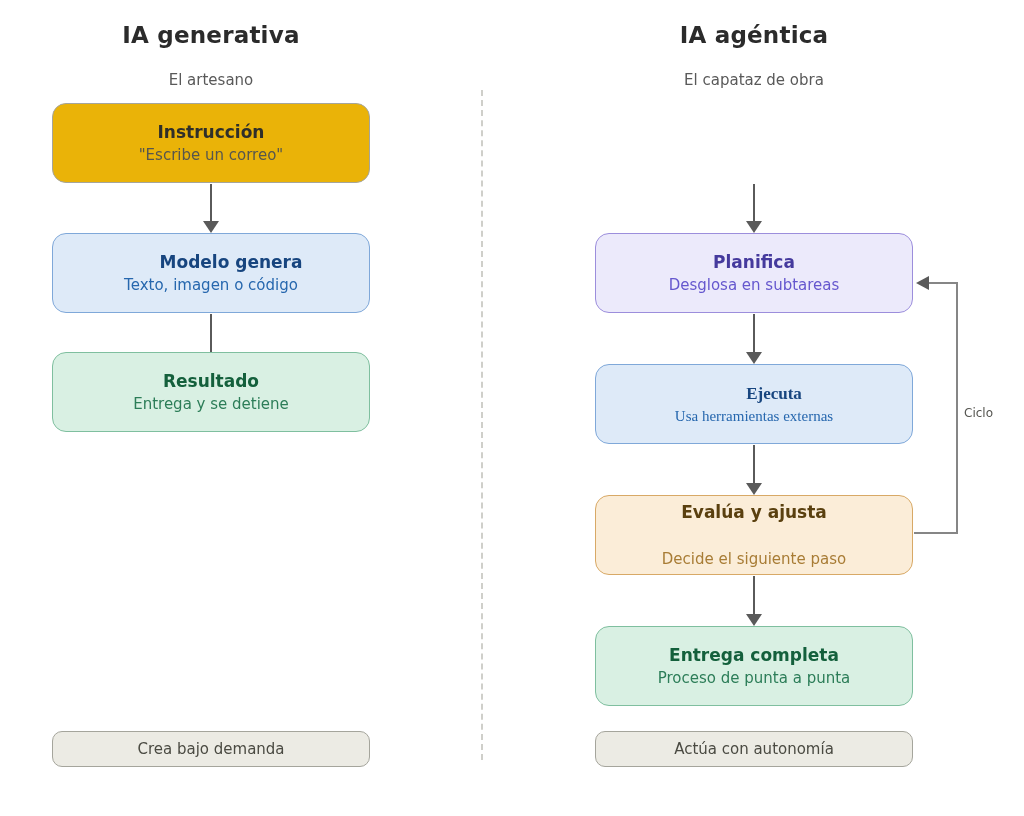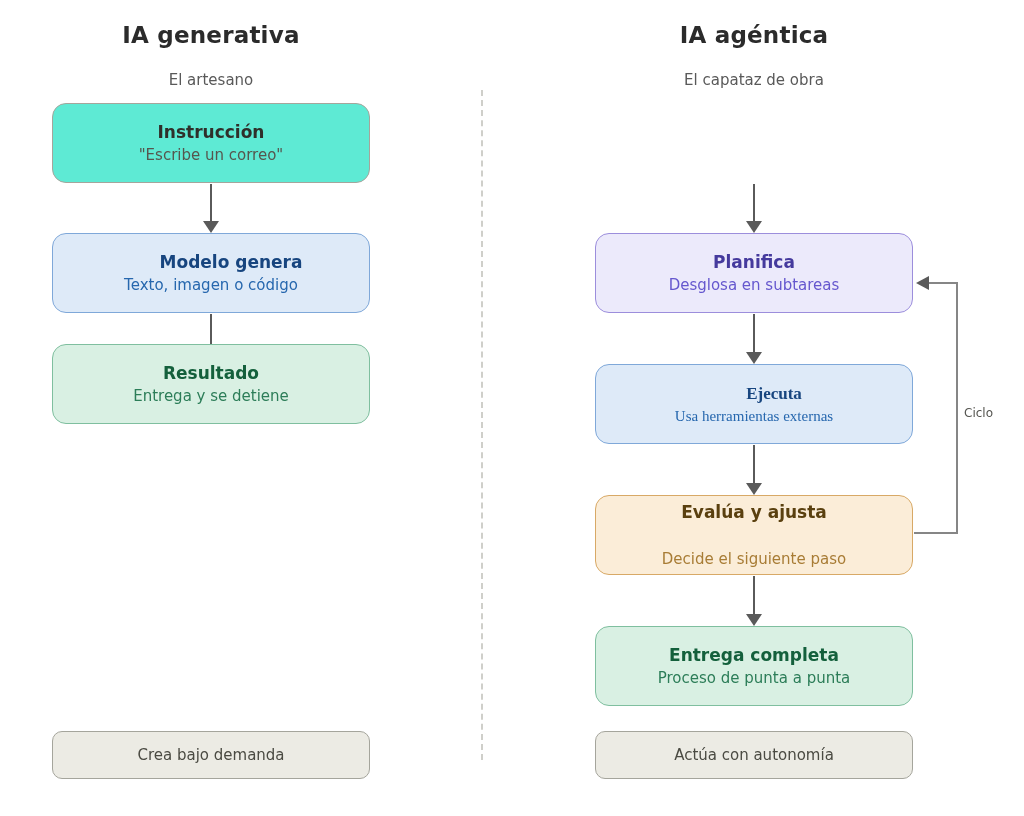--- a/index.html
+++ b/index.html
@@ -40,21 +40,21 @@
     box-sizing: border-box;
     display: flex;
     flex-direction: column;
     align-items: center;
     justify-content: center;
     gap: 7px;
   }
   .box .t { font-size: 17px; font-weight: bold; line-height: 1; }
   .box .s { font-size: 15px; line-height: 1; }
 
-  .gray   { background: #5eead4; border-color: #A5A59C; }
+  .gray   { background: #eab308; border-color: #A5A59C; }
   .gray .t { color: #2F2F2A; }
   .gray .s { color: #56564E; }
 
   .blue   { background: #DEEAF8; border-color: #7FA8D9; }
   .blue .t { color: #17457F; margin-left: 40px; }
   .blue .s { color: #2667AE; }
 
   .green  { background: #D9F0E3; border-color: #7FBF9F; }
   .green .t { color: #14603C; }
   .green .s { color: #2C7D58; }
@@ -63,21 +63,21 @@
   .purple .t { color: #453A9D; }
   .purple .s { color: #6557CE; }
 
   .orange { background: #FBEDD8; border-color: #D8A966; }
   .orange .t { color: #5A400F; }
   .orange .s { color: #A87C35; margin-top: 24px; }
 
   .footer-box {
     position: absolute;
     width: 318px;
-    height: 48px;
+    height: 36px;
     border-radius: 10px;
     background: #ECEBE4;
     border: 1.6px solid #A5A59C;
     box-sizing: border-box;
     display: flex;
     align-items: center;
     justify-content: center;
     font-size: 15px;
     color: #4A4A42;
   }
@@ -140,21 +140,21 @@
   <div class="box blue" style="left:52px; top:233px;">
     <div class="t">Modelo genera</div>
     <div class="s">Texto, imagen o código</div>
   </div>
 
   <div class="varrow" style="left:203px; top:314px; height:50px;">
     <div class="shaft"></div>
     <div class="head"></div>
   </div>
 
-  <div class="box green" style="left:52px; top:344px;">
+  <div class="box green" style="left:52px; top:352px;">
     <div class="t">Resultado</div>
     <div class="s">Entrega y se detiene</div>
   </div>
 
   <div class="footer-box" style="left:52px; top:731px;">Crea bajo demanda</div>
 
   <div class="col-title" style="left:595px; top:22px;">IA agéntica</div>
   <div class="col-subtitle" style="left:595px; top:71px;">El capataz de obra</div>
 
 

